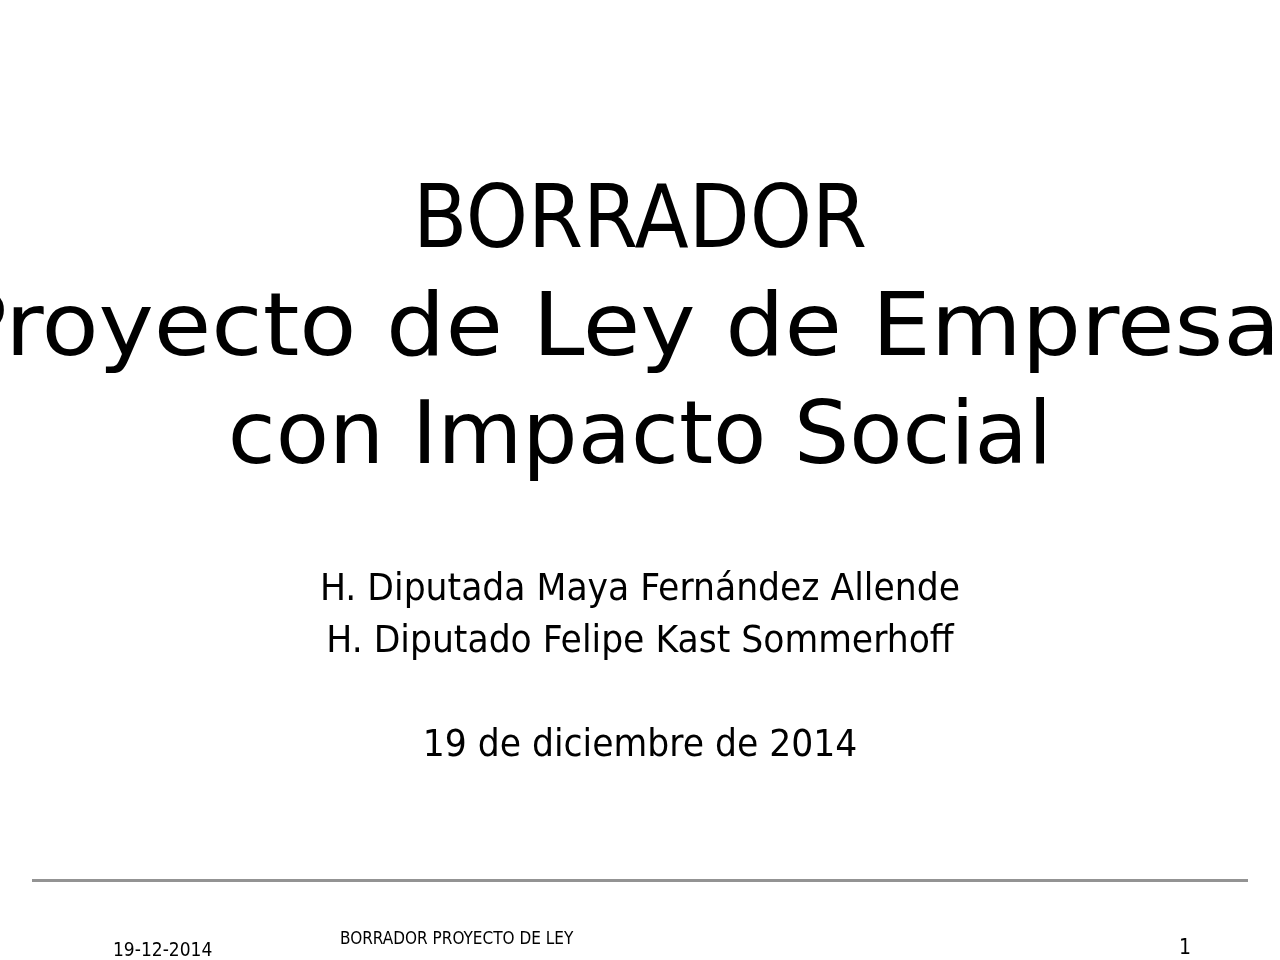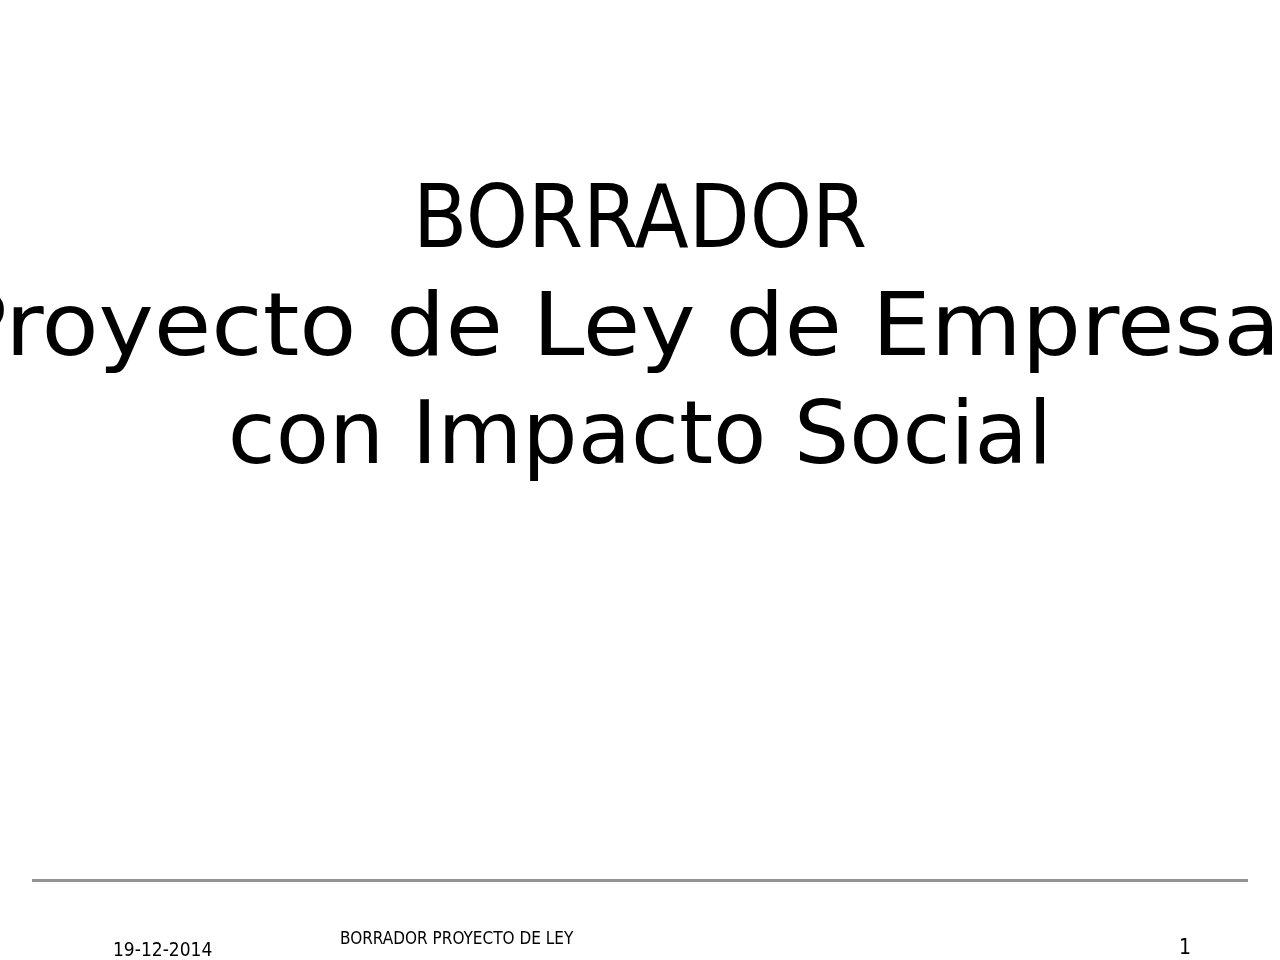--- a/index.html
+++ b/index.html
@@ -144,20 +144,26 @@
 <body>
 
 <div class="slide" style="background: rgb(255, 255, 255);">
 
   <div class="title-block">
     <div class="title-line title-line-1">BORRADOR</div>
     <div class="title-line title-line-2">Proyecto de Ley de Empresas</div>
     <div class="title-line title-line-3">con Impacto Social</div>
   </div>
 
+  <div class="subtitle-block">
+    <div class="subtitle-line">H. Diputada Maya Fernández Allende</div>
+    <div class="subtitle-line">H. Diputado Felipe Kast Sommerhoff</div>
+    <div class="subtitle-spacer"></div>
+    <div class="subtitle-date">19 de diciembre de 2014</div>
+  </div>
 
   <div class="footer-rule" style="background: rgb(147, 147, 147);"></div>
 
   <div class="footer">
     <div class="footer-date">19-12-2014</div>
     <div class="footer-center">
       <div class="footer-center-line">BORRADOR PROYECTO DE LEY</div>
     </div>
     <div class="footer-page">1</div>
   </div>

